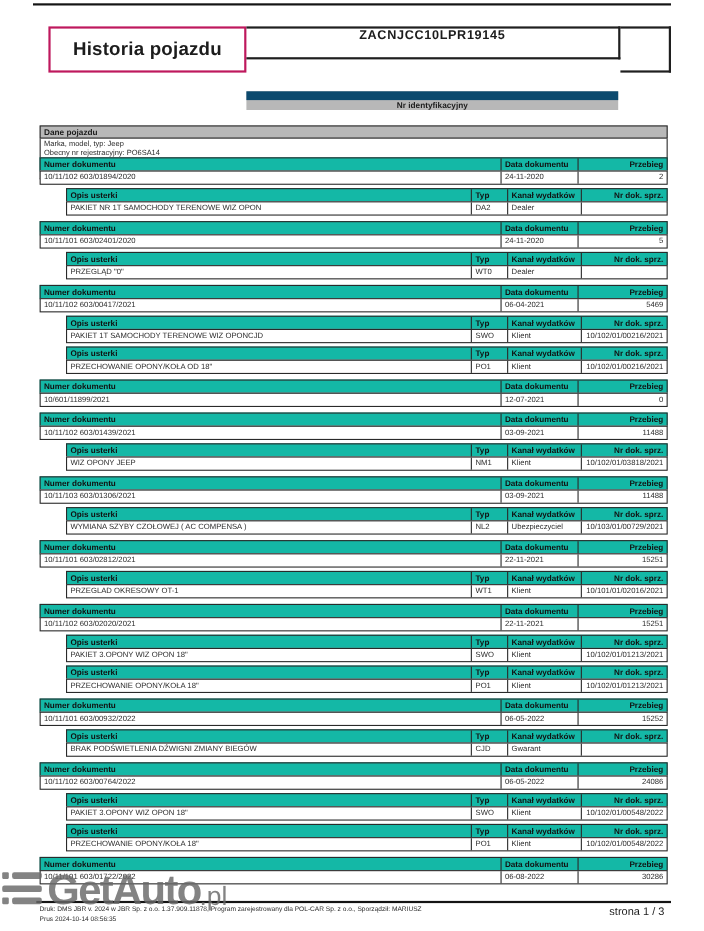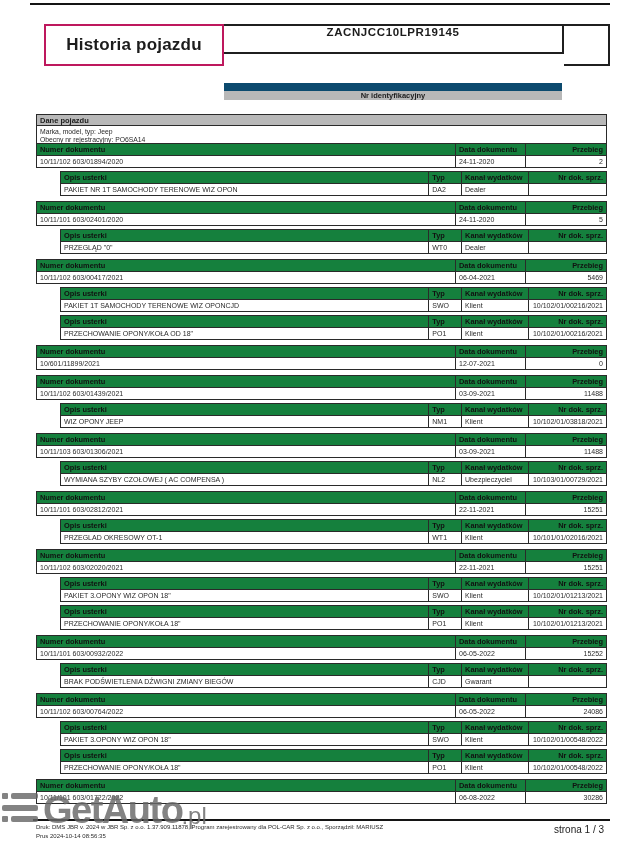--- a/index.html
+++ b/index.html
@@ -36,21 +36,21 @@
   .vehicle-body{
     border:1px solid #2a2a2a; border-top:none; box-sizing:border-box;
     height:37px; font-size:6.8px; line-height:8.4px; padding:2px 0 0 3px; color:#2b2b2b;
   }
 
   
   #records{position:absolute; left:36px; top:143px; width:571px;}
   .record{margin-bottom:5px;}
   .fault-group{margin-top:3px;margin-left:24px;}
   .row{display:flex; height:13px; box-sizing:border-box; border:1px solid #2a2a2a; background:#fff;}
-  .row.hdr{background:#15803d;}
+  .row.hdr{background:#14b8a6;}
   .row + .row{margin-top:-1px;}
   .cell{
     box-sizing:border-box; padding:0 3px; font-size:7px; line-height:11px;
     white-space:nowrap; overflow:hidden; border-right:1px solid #2a2a2a; color:#2b2b2b;
   }
   .row.hdr .cell{font-size:7.4px; font-weight:bold; color:#111;}
   .cell:last-child{border-right:none;}
   .r{text-align:right;}
   .c-num{width:419px;}
   .c-date{width:70px;}

